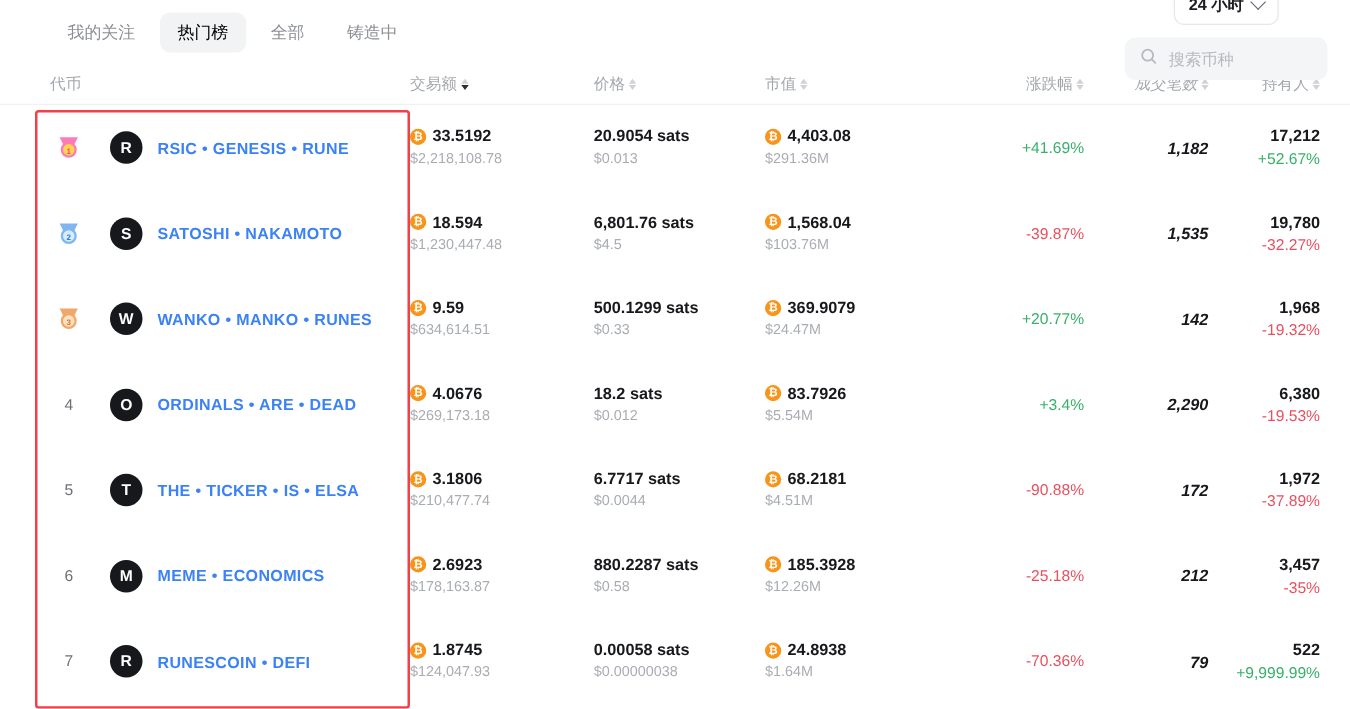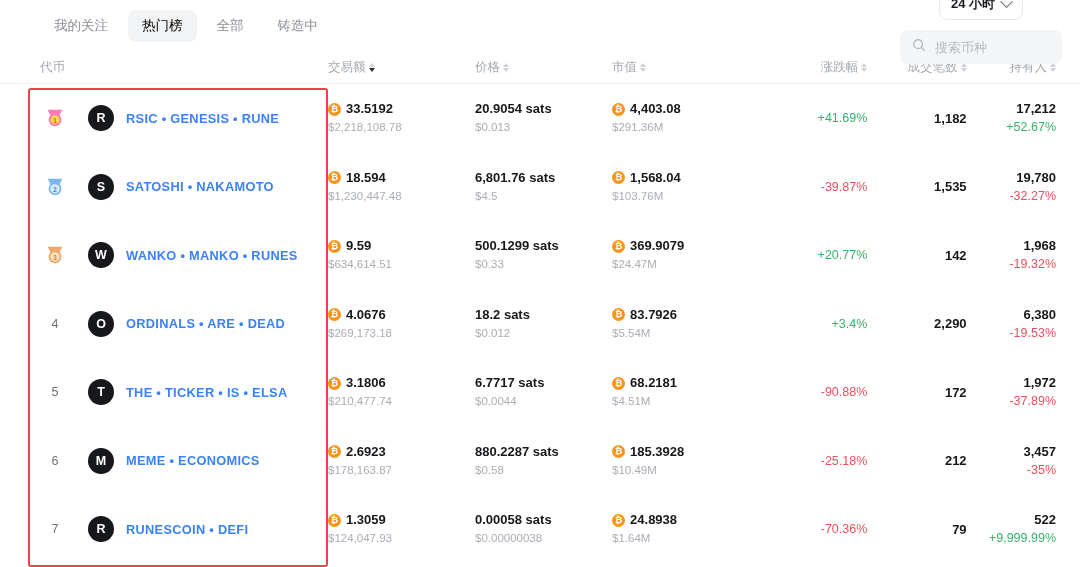--- a/index.html
+++ b/index.html
@@ -106,21 +106,21 @@
   .sort i.up   { border-bottom: 4px solid #cfd2d6; }
   .sort i.down { border-top: 4px solid #cfd2d6; }
   .th.sorted .sort i.down { border-top-color: #2b2d31; }
 
   
   .c-name  { width: 330px; padding-left: 40px; }
   .c-vol   { width: 148px; }
   .c-price { width: 138px; }
   .c-cap   { width: 150px; }
   .c-chg   { width: 107px; text-align: right; justify-content: flex-end; }
-  .c-txs   { width: 100px; text-align: center; justify-content: flex-end; }
+  .c-txs   { width: 100px; text-align: center; justify-content: flex-end; font-style: italic; }
   .c-hold  { width: 90px;  text-align: right; justify-content: flex-end; }
 
   .row {
     display: flex;
     align-items: center;
     height: 68.5px;
     padding-right: 24px;
   }
   .cell { display: flex; flex-direction: column; justify-content: center; }
   .cell.right { align-items: flex-end; }
@@ -513,21 +513,21 @@
             <div class="v-main">
               <span>880.2287 sats</span>
             </div>
             <div class="v-sub">$0.58</div>
           </div>
           <div class="cell c-cap">
             <div class="v-main">
               <span class="btc">₿</span>
               <span>185.3928</span>
             </div>
-            <div class="v-sub">$10.49M</div>
+            <div class="v-sub">$12.26M</div>
           </div>
           <div class="cell c-chg right">
             <span class="pct down-c">-25.18%</span>
           </div>
           <div class="cell c-txs right">
             <span class="num-bold">212</span>
           </div>
           <div class="cell c-hold right">
             <span class="num-bold">3,457</span>
             <span class="v-sub pct down-c">-35%</span>
@@ -537,21 +537,21 @@
           <div class="name-cell">
             <div class="rank-wrap">
               <span class="rank">7</span>
             </div>
             <div class="avatar">R</div>
             <div class="token-name">RUNESCOIN • DEFI</div>
           </div>
           <div class="cell c-vol">
             <div class="v-main">
               <span class="btc">₿</span>
-              <span>1.3059</span>
+              <span>1.8745</span>
             </div>
             <div class="v-sub">$124,047.93</div>
           </div>
           <div class="cell c-price">
             <div class="v-main">
               <span>0.00058 sats</span>
             </div>
             <div class="v-sub">$0.00000038</div>
           </div>
           <div class="cell c-cap">

